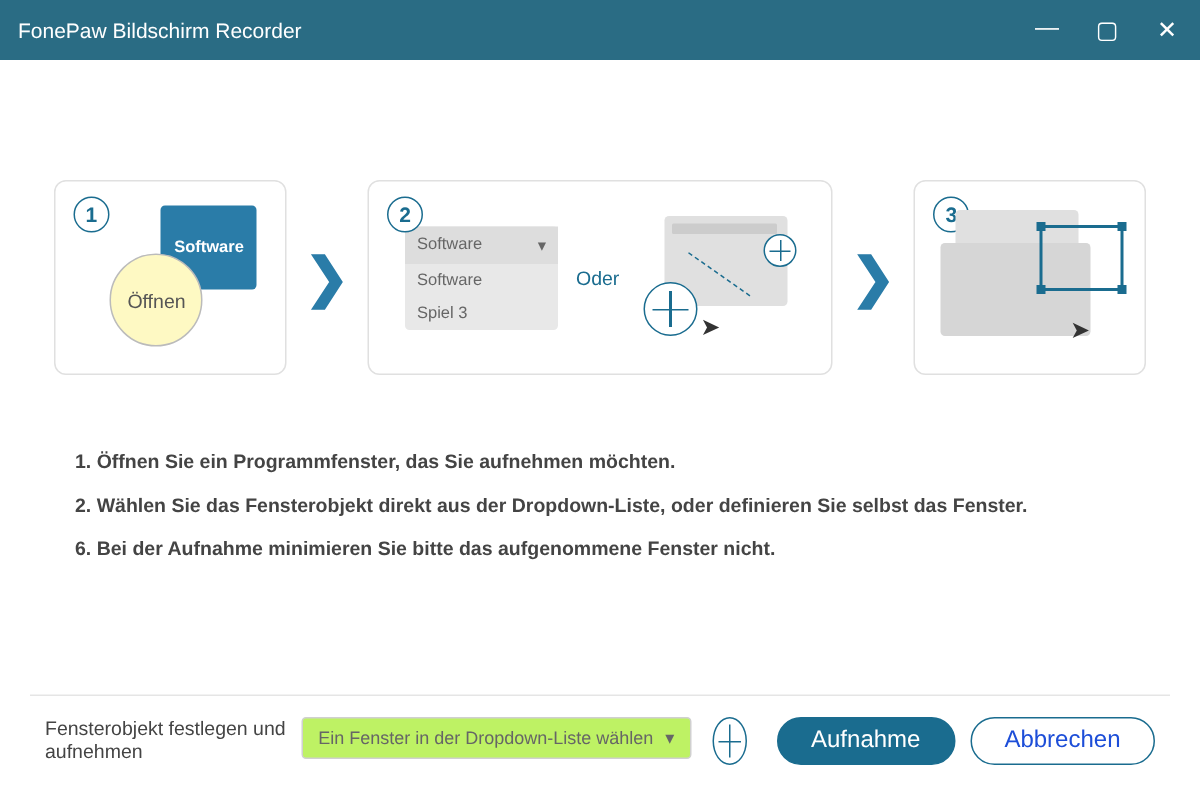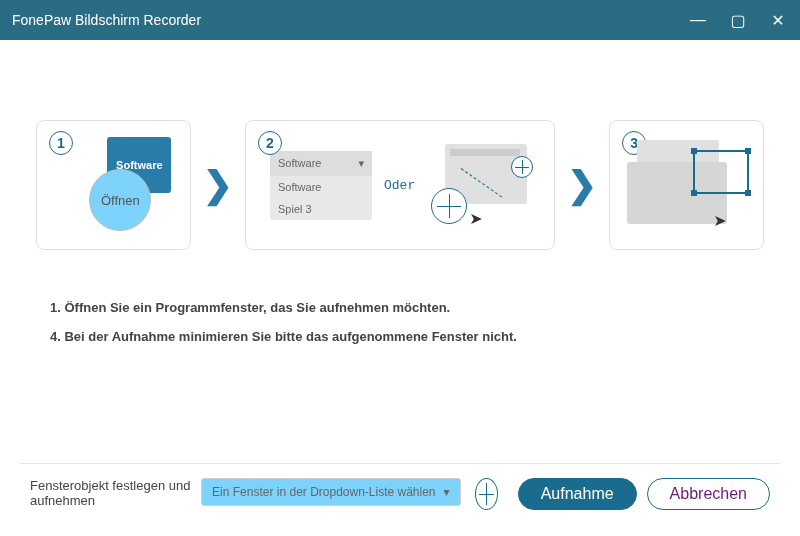--- a/index.html
+++ b/index.html
@@ -91,26 +91,26 @@
   font-size: 11px;
   font-weight: bold;
   display: flex;
   align-items: center;
   justify-content: center;
   border-radius: 3px;
 }
 .s1-open-circle {
   position: absolute;
   bottom: 4px;
-  left: 16px;
+  left: 0;
   width: 62px;
   height: 62px;
   border-radius: 50%;
   border: 1.5px solid #bbb;
-  background: #7dd3fc;
+  background: #fef9c3;
   display: flex;
   align-items: center;
   justify-content: center;
   font-size: 13px;
   color: #555;
 }
 
 .s2-dropdown {
   background: #e8e8e8;
   border-radius: 3px;
@@ -126,21 +126,20 @@
   justify-content: space-between;
   align-items: center;
 }
 .s2-dd-item {
   padding: 5px 8px;
 }
 .s2-oder {
   color: #1a6c8f;
   font-size: 13px;
   font-weight: 500;
-  font-family: Liberation Mono, monospace;
 }
 .s2-target-wrap { position: relative; width: 110px; height: 90px; }
 .s2-winframe {
   position: absolute;
   top: 4px;
   left: 18px;
   width: 82px;
   height: 60px;
   background: #e0e0e0;
   border-radius: 3px;
@@ -258,21 +257,21 @@
   display: flex;
   align-items: flex-start;
   gap: 10px;
 }
 .bottom-label {
   font-size: 13px;
   color: #444;
 }
 .dropdown-button {
   flex: 0 0 auto;
-  background: #7dd3fc;
+  background: #bef264;
   border: 1px solid #d0d0d0;
   border-radius: 3px;
   padding: 6px 10px;
   font-size: 12px;
   color: #666;
   display: flex;
   align-items: center;
   gap: 8px;
   cursor: pointer;
 }
@@ -294,21 +293,21 @@
   font-size: 16px;
   cursor: pointer;
   border: 1.5px solid #1a6c8f;
 }
 .btn-primary {
   background: #1a6c8f;
   color: #fff;
 }
 .btn-secondary {
   background: #fff;
-  color: #701a75;
+  color: #1d4ed8;
 }
 </style>
 </head>
 <body>
 
 <div class="titlebar">
   <div class="titlebar-title">FonePaw Bildschirm Recorder</div>
   <div class="titlebar-controls">
     <span>—</span>
     <span>▢</span>
@@ -368,21 +367,22 @@
             <div class="h h4"></div>
         </div>
         <div class="s3-cursor">➤</div>
       </div>
     </div>
 
   </div>
 
   <div class="instructions">
     <p>1. Öffnen Sie ein Programmfenster, das Sie aufnehmen möchten.</p>
-    <p>4. Bei der Aufnahme minimieren Sie bitte das aufgenommene Fenster nicht.</p>
+    <p>2. Wählen Sie das Fensterobjekt direkt aus der Dropdown-Liste, oder definieren Sie selbst das Fenster.</p>
+    <p>6. Bei der Aufnahme minimieren Sie bitte das aufgenommene Fenster nicht.</p>
   </div>
 
   <div class="bottom-bar">
     <div class="bottom-label">Fensterobjekt festlegen und aufnehmen</div>
     <div class="dropdown-button">
       <span>Ein Fenster in der Dropdown-Liste wählen</span>
       <span>▾</span>
     </div>
     <div class="crosshair-btn">
       <div class="crosshair-inner"></div>

